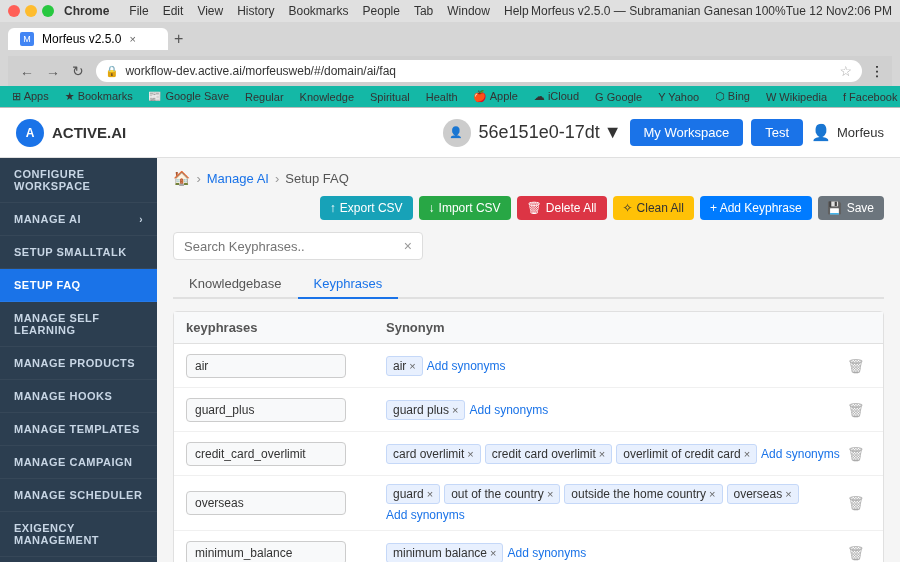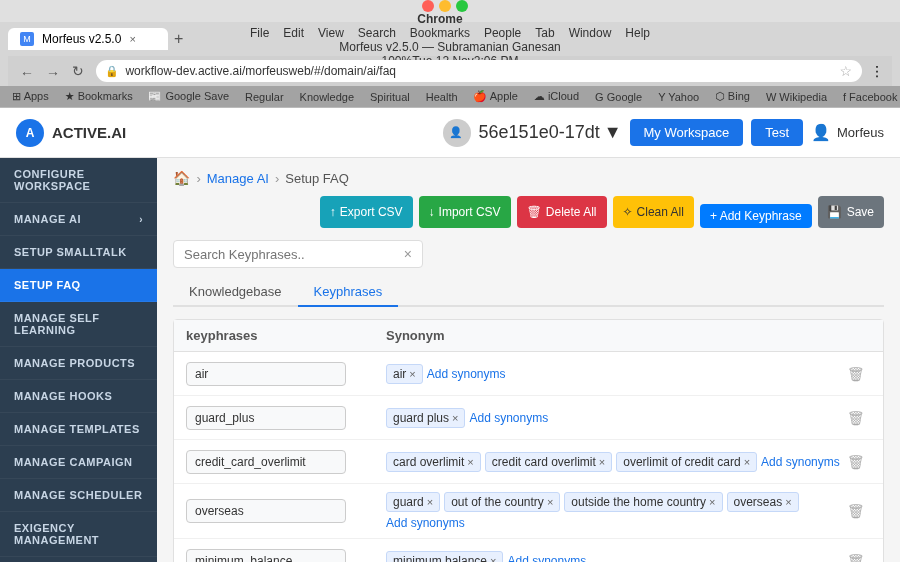--- a/index.html
+++ b/index.html
@@ -7,21 +7,20 @@
 
     
     .title-bar {
       height: 22px;
       background: #e0e0e0;
       display: flex;
       align-items: center;
       padding: 0 8px;
       font-size: 12px;
       color: #333;
-      flex-direction: column;
     }
     .title-bar-dots { display: flex; gap: 5px; margin-right: 10px; }
     .dot { width: 12px; height: 12px; border-radius: 50%; }
     .dot-red { background: #ff5f57; }
     .dot-yellow { background: #febc2e; }
     .dot-green { background: #28c840; }
     .title-bar-app { font-weight: 600; margin-right: 20px; }
     .title-bar-menus { display: flex; gap: 14px; font-size: 12px; }
 
     
@@ -63,21 +62,21 @@
       display: flex;
       align-items: center;
       gap: 6px;
     }
     .url-lock { font-size: 11px; color: #555; }
     .url-text { flex: 1; }
     .url-star { font-size: 14px; color: #aaa; }
     .browser-actions { display: flex; gap: 6px; font-size: 14px; }
 
     .bookmarks-bar {
-      background: #a3a3a3;
+      background: #14b8a6;
       padding: 3px 8px;
       display: flex;
       align-items: center;
       gap: 8px;
       font-size: 11px;
       color: #333;
       border-bottom: 1px solid #bbb;
     }
     .bookmark-item { display: flex; align-items: center; gap: 3px; cursor: pointer; padding: 1px 4px; border-radius: 3px; white-space: nowrap; }
 
@@ -188,21 +187,21 @@
       cursor: pointer;
       display: flex;
       align-items: center;
       gap: 4px;
       font-weight: 500;
     }
     .btn-export { background: #17a2b8; color: white; }
     .btn-import { background: #28a745; color: white; }
     .btn-delete { background: #dc3545; color: white; }
     .btn-clean { background: #ffc107; color: #333; }
-    .btn-add { background: #007bff; color: white; margin-top: 8px; }
+    .btn-add { background: #007bff; color: white; }
     .btn-save { background: #6c757d; color: white; }
 
     
     .search-bar {
       display: flex;
       align-items: center;
       background: white;
       border: 1px solid #ddd;
       border-radius: 4px;
       padding: 5px 10px;
@@ -307,21 +306,21 @@
   <div class="title-bar-dots">
     <div class="dot dot-red"></div>
     <div class="dot dot-yellow"></div>
     <div class="dot dot-green"></div>
   </div>
   <span class="title-bar-app">Chrome</span>
   <div class="title-bar-menus">
     <span>File</span>
     <span>Edit</span>
     <span>View</span>
-    <span>Search</span>
+    <span>History</span>
     <span>Bookmarks</span>
     <span>People</span>
     <span>Tab</span>
     <span>Window</span>
     <span>Help</span>
   </div>
   <div style="flex:1; text-align:center; font-size:12px; color:#333;">
     <span>Morfeus v2.5.0</span> — <span>Subramanian Ganesan</span>
   </div>
   <div style="display:flex; font-size:12px;">

